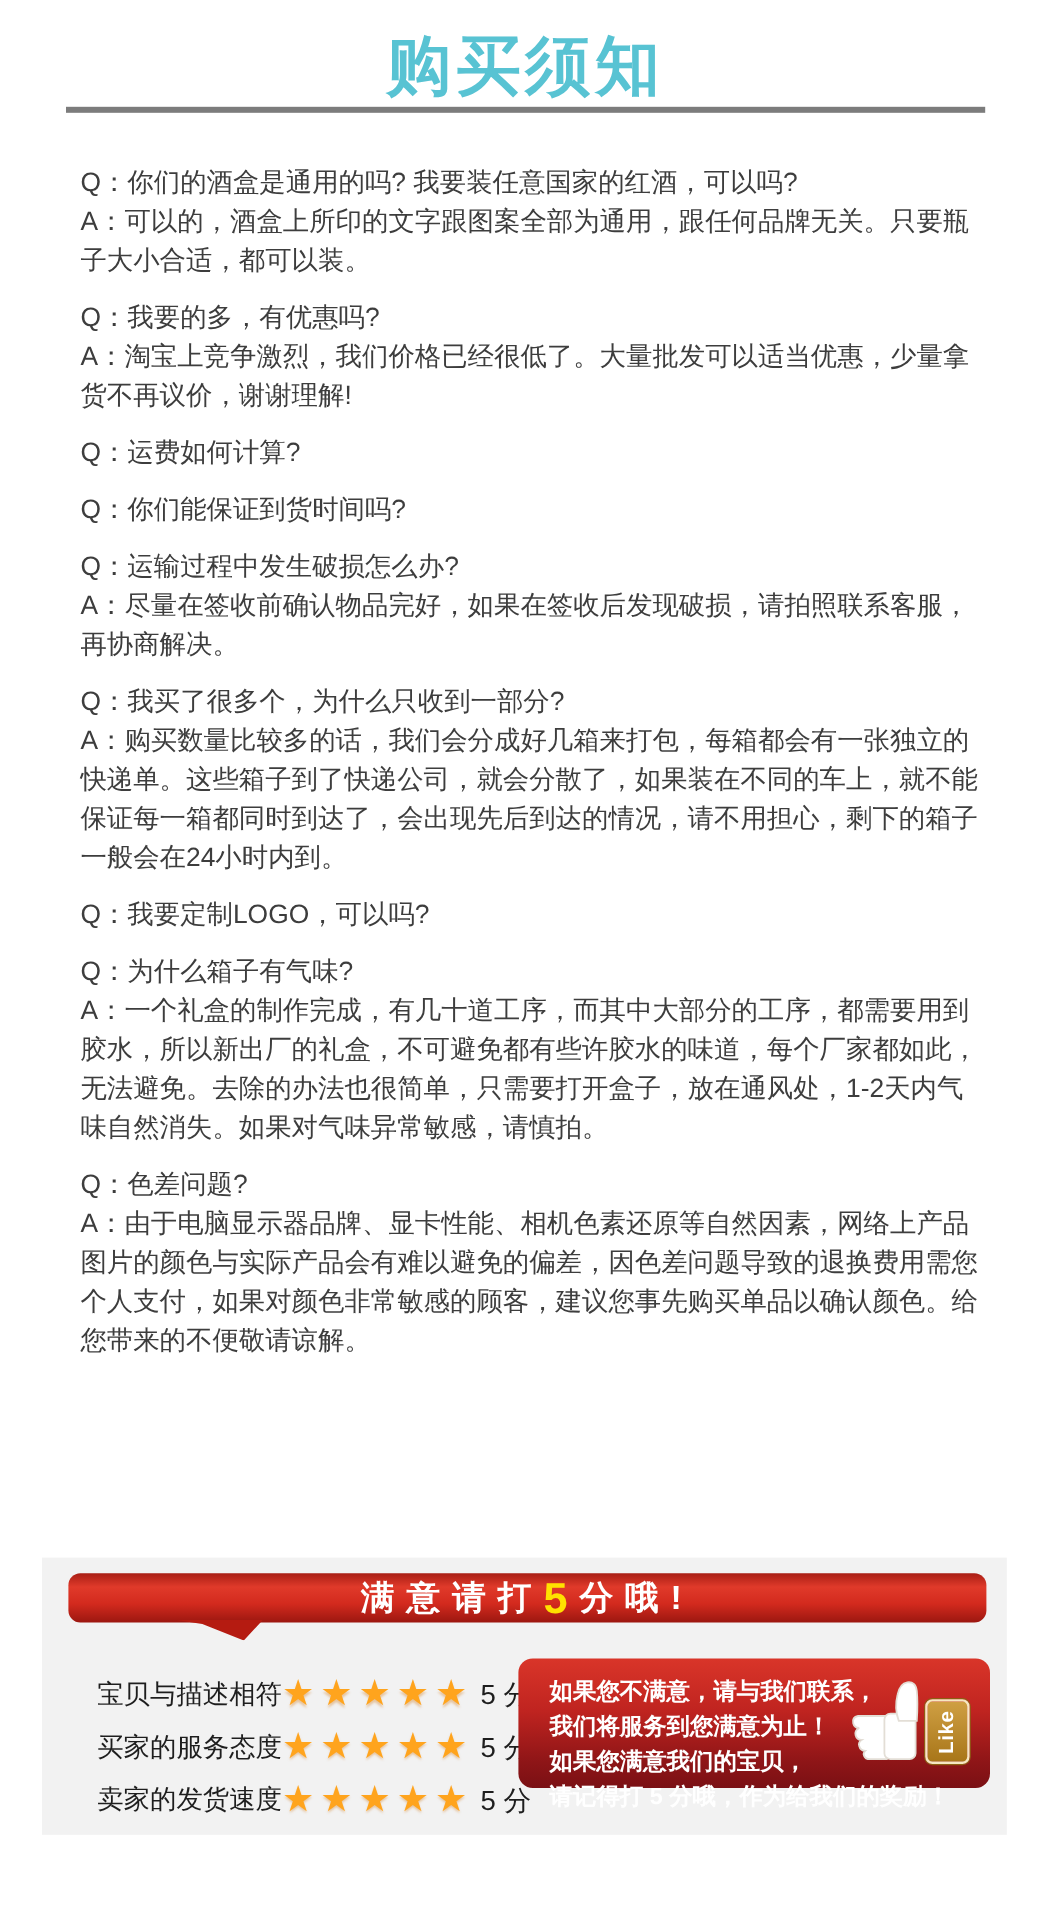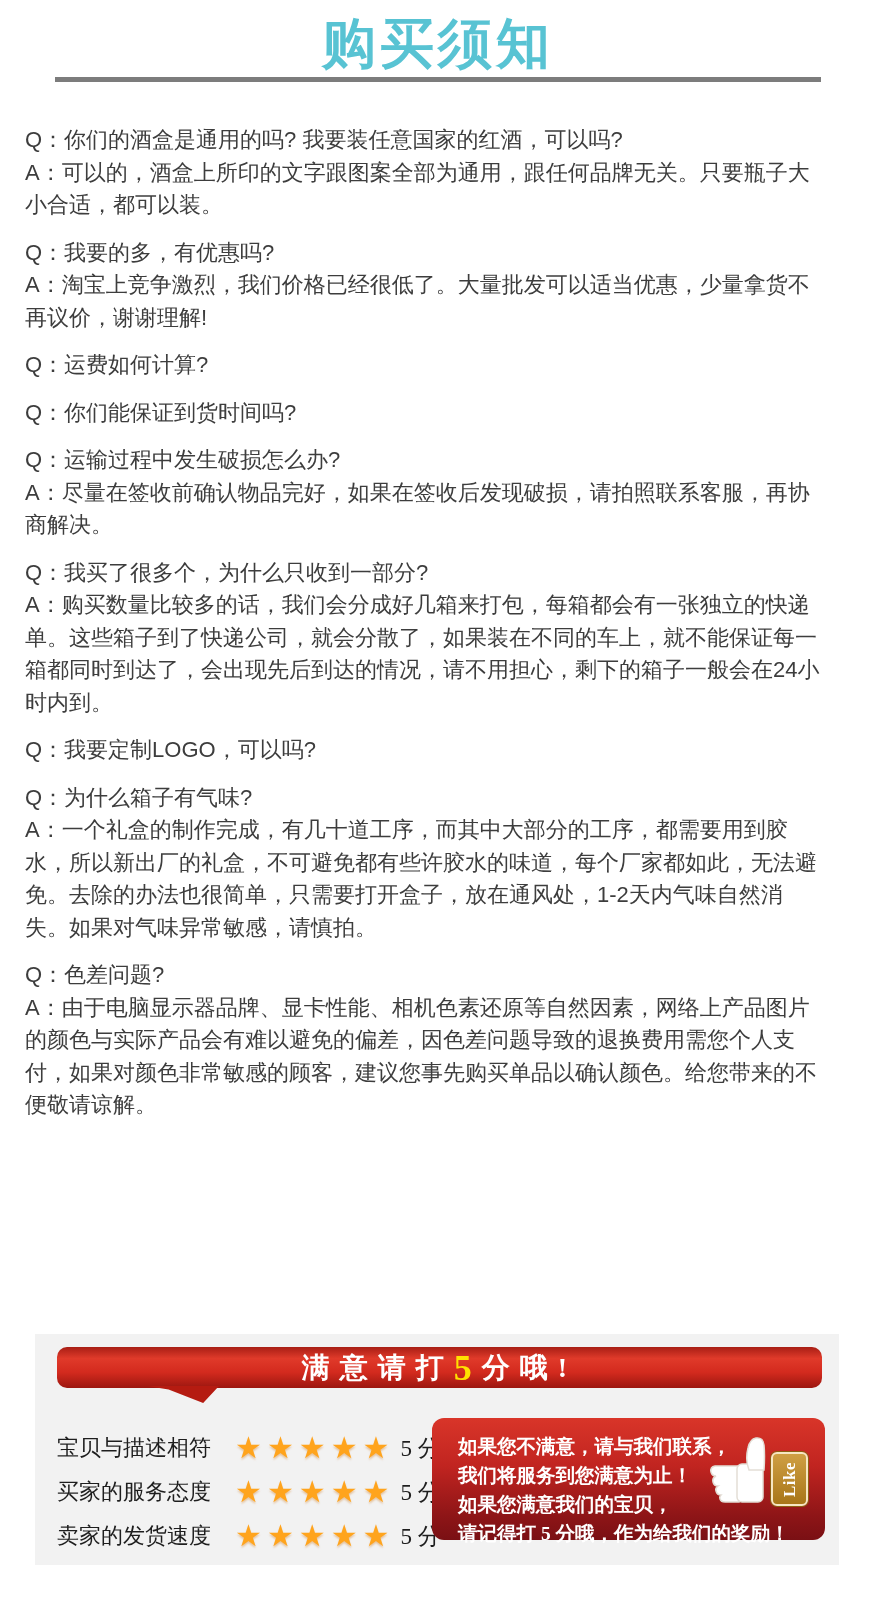--- a/index.html
+++ b/index.html
@@ -7,55 +7,54 @@
     position: relative;
     width: 876px;
     height: 1600px;
     margin: 0 auto;
     background: #ffffff;
     overflow: hidden;
     font-family: "Liberation Sans", "DejaVu Sans", sans-serif;
   }
 
   
-  .header { padding-top: 12px; }
+  .header { padding-top: 24px; }
   .page-title {
     text-align: center;
     font-size: 54px;
     font-weight: bold;
     color: #58c3d3;
     letter-spacing: 4px;
     line-height: 62px;
   }
   .header-divider {
     width: 766px;
     height: 5px;
     margin: 3px auto 0 auto;
     background: #7c7c7c;
   }
 
   
   .faq {
-    padding: 42px 54px 0 25px;
+    padding: 42px 54px 0 67px;
     font-size: 22px;
     line-height: 32.5px;
     color: #3d3d3d;
   }
   .faq-block { margin-bottom: 15px; }
   .faq-q, .faq-a { margin: 0; }
 
   
   .promo-panel {
     position: absolute;
     left: 35px;
-    top: 1334px;
+    top: 1298px;
     width: 804px;
     height: 231px;
     background: #f2f2f2;
-    font-family: Liberation Serif, serif;
   }
   .promo-banner {
     position: absolute;
     left: 22px;
     top: 13px;
     width: 765px;
     height: 41px;
     border-radius: 10px;
     background: linear-gradient(180deg, #a81e15 0%, #e03a2a 28%, #d32a1e 62%, #9c1710 100%);
     text-align: center;
@@ -88,20 +87,21 @@
   .rating-row {
     display: flex;
     align-items: center;
     height: 44px;
   }
   .rating-label {
     font-size: 22px;
     color: #1e1e1e;
     width: 178px;
     white-space: nowrap;
+    text-align: right;
   }
   .rating-stars {
     font-size: 30px;
     color: #ffa41d;
     letter-spacing: 5px;
     text-shadow: 0 2px 2px rgba(205, 110, 0, 0.35);
     line-height: 1;
     margin-right: 6px;
     white-space: nowrap;
   }
@@ -109,21 +109,21 @@
     font-size: 23px;
     color: #1e1e1e;
     white-space: nowrap;
   }
 
   .notice-box {
     position: absolute;
     left: 397px;
     top: 84px;
     width: 393px;
-    height: 122px;
+    height: 108px;
     border-radius: 12px;
     background: linear-gradient(180deg, #d93529 0%, #c02420 40%, #8e1517 80%, #7a1014 100%);
     color: #ffffff;
     font-size: 19.5px;
     font-weight: bold;
     line-height: 29px;
     padding: 14px 0 0 26px;
     box-sizing: border-box;
   }
   .notice-line { white-space: nowrap; }

